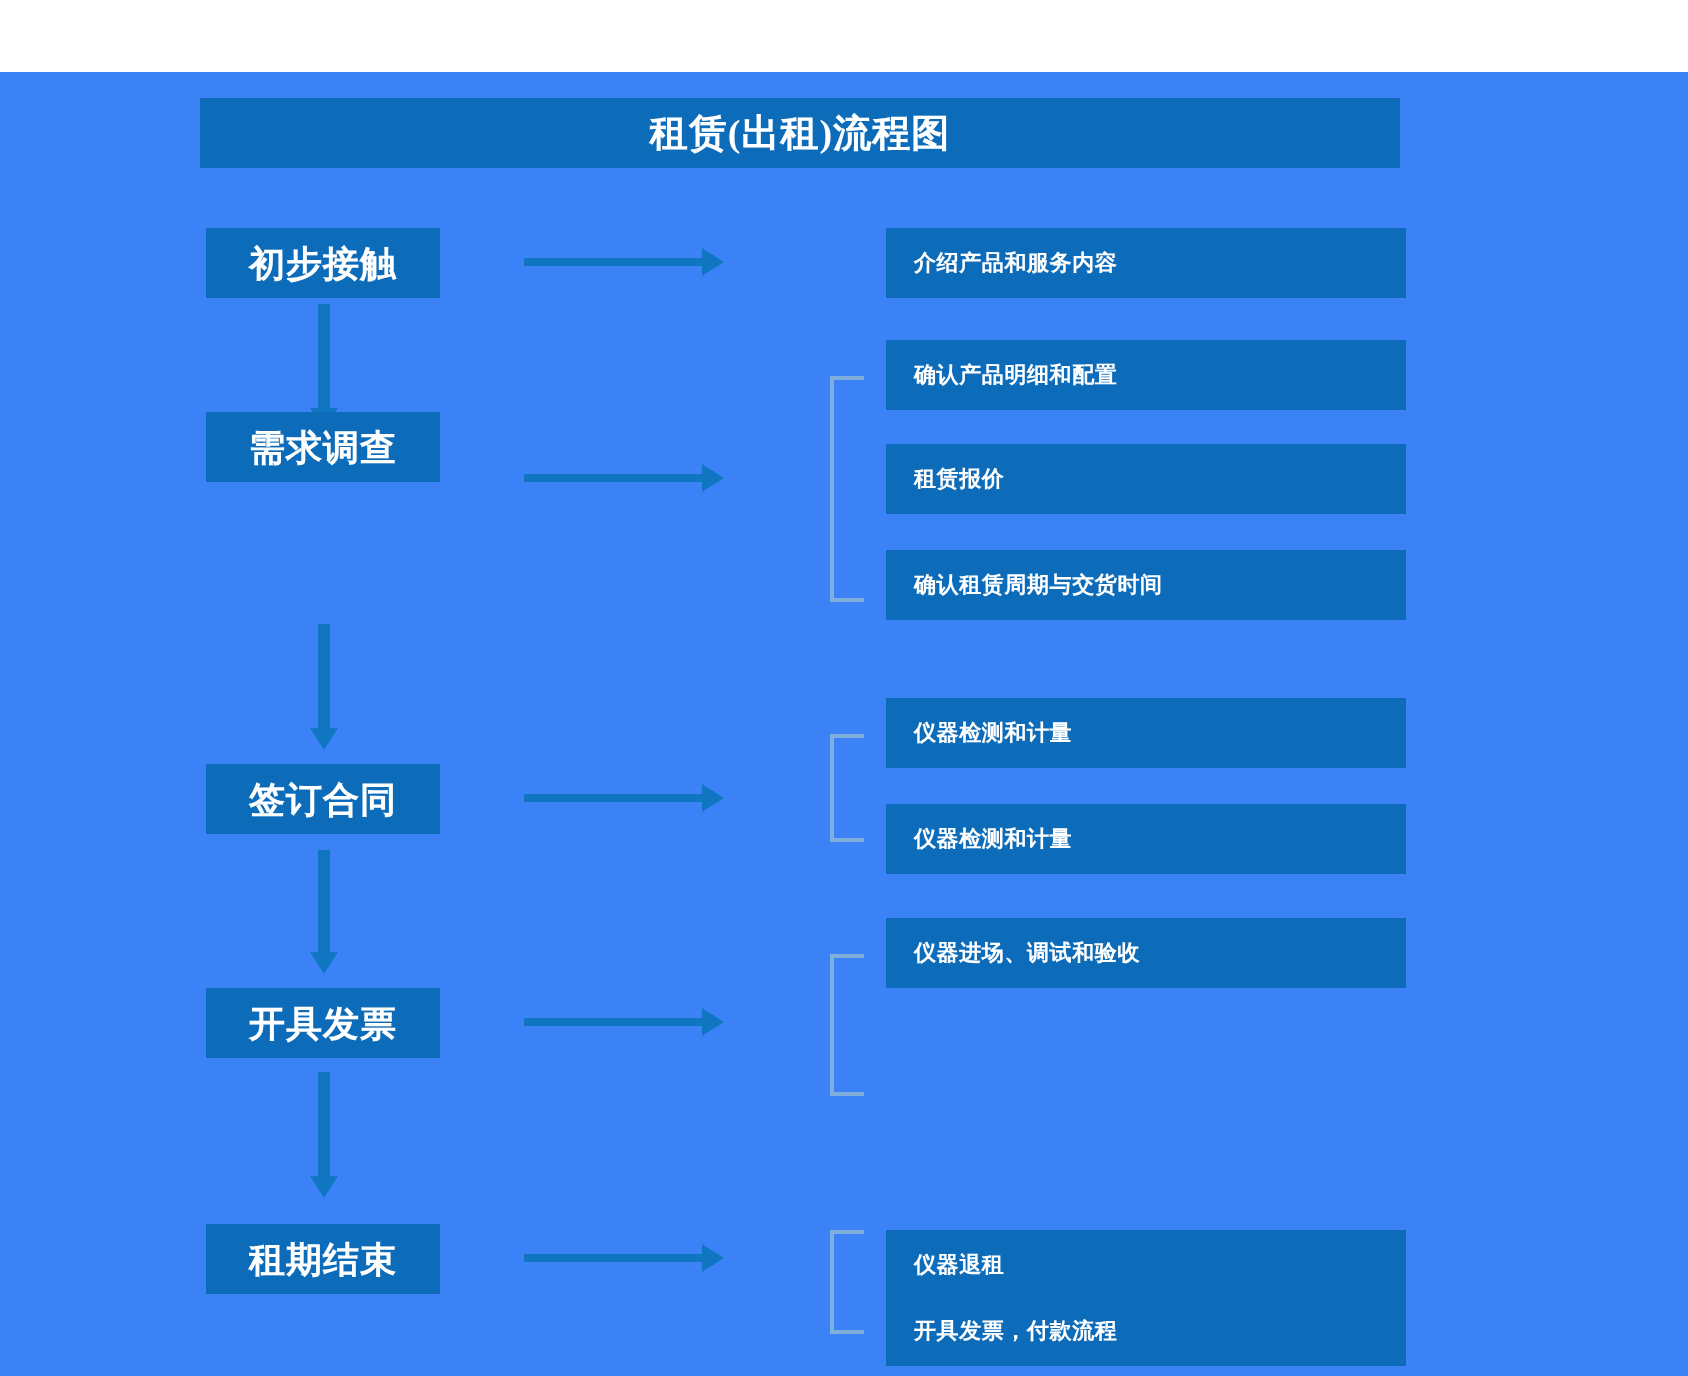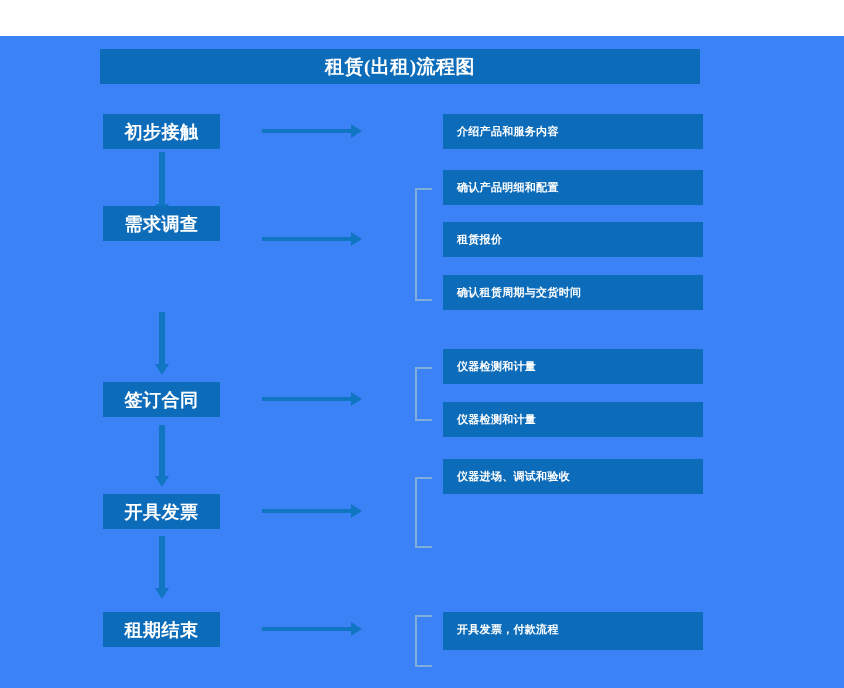--- a/index.html
+++ b/index.html
@@ -184,15 +184,15 @@
     <span class="head"></span>
   </div>
 
   <div class="stage-box" style="top:576px;">租期结束</div>
   <div class="h-arrow" style="top:586px;">
     <span class="stem"></span>
     <span class="head"></span>
   </div>
   <div class="bracket" style="top:579px; height:52px;"></div>
   <div class="detail-box" style="top:579px;">仪器退租</div>
-  <div class="detail-box" style="top:576px;">开具发票，付款流程</div>
+  <div class="detail-box" style="top:612px;">开具发票，付款流程</div>
 
 </div>
 
 </body></html>

